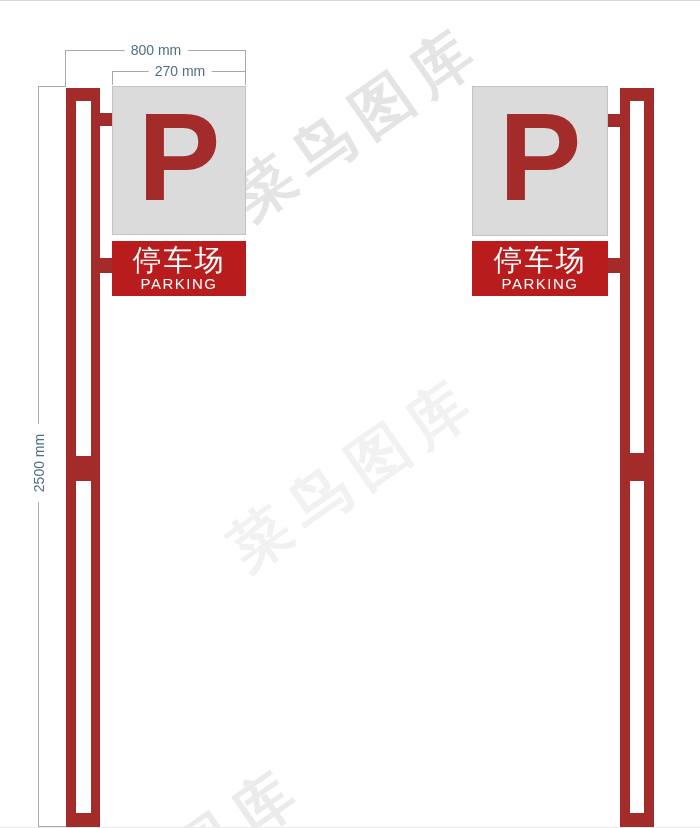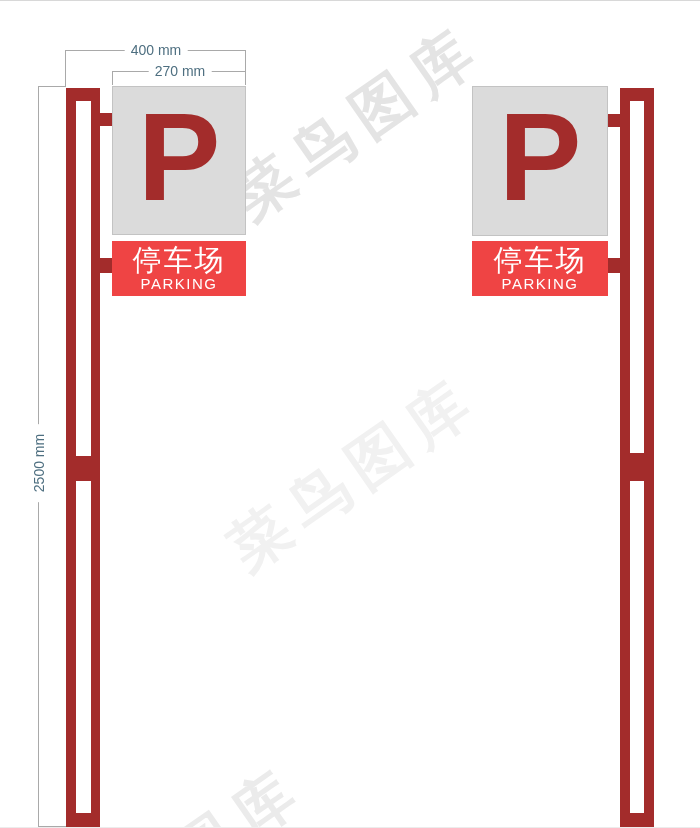--- a/index.html
+++ b/index.html
@@ -32,21 +32,21 @@
   .arm{position:absolute;background:#a32c2b;z-index:2;}
   .panel{
     position:absolute;background:#dbdbdb;border:1px solid #c3c3c3;box-sizing:border-box;
     z-index:2;display:flex;align-items:center;justify-content:center;
   }
   .p-symbol{
     color:#a32c2b;font-weight:bold;font-size:124px;line-height:1;
     font-family:"Liberation Sans",sans-serif;margin-top:-8px;
   }
   .banner{
-    position:absolute;background:#ef4444;z-index:2;color:#ffffff;
+    position:absolute;background:#b91c1c;z-index:2;color:#ffffff;
     display:flex;flex-direction:column;align-items:center;justify-content:center;
   }
   .banner .cn{
     font-size:29px;line-height:30px;letter-spacing:2px;
     font-family:"DejaVu Serif",serif;
   }
   .banner .en{
     font-size:15px;line-height:16px;letter-spacing:1.5px;
     font-family:"Liberation Sans",sans-serif;margin-top:1px;
   }
@@ -56,21 +56,21 @@
 
 <div class="stage">
 
   <div class="wm wm-a">菜鸟图库</div>
   <div class="wm wm-b">菜鸟图库</div>
   <div class="wm wm-c">菜鸟图库</div>
 
   <div class="dim-line" style="left:65px;top:49px;width:181px;height:1px;"></div>
   <div class="dim-line" style="left:65px;top:49px;width:1px;height:37px;"></div>
   <div class="dim-line" style="left:245px;top:49px;width:1px;height:35px;"></div>
-  <div class="dim-label" style="left:156px;top:49px;">400 mm</div>
+  <div class="dim-label" style="left:156px;top:49px;">800 mm</div>
 
   <div class="dim-line" style="left:112px;top:70px;width:134px;height:1px;"></div>
   <div class="dim-line" style="left:112px;top:70px;width:1px;height:14px;"></div>
   <div class="dim-label" style="left:180px;top:70px;">270 mm</div>
 
   <div class="dim-line" style="left:38px;top:85px;width:1px;height:740px;"></div>
   <div class="dim-line" style="left:38px;top:85px;width:28px;height:1px;"></div>
   <div class="dim-line" style="left:38px;top:825px;width:28px;height:1px;"></div>
   <div class="dim-label vertical" style="left:39px;top:462px;">2500 mm</div>
 

